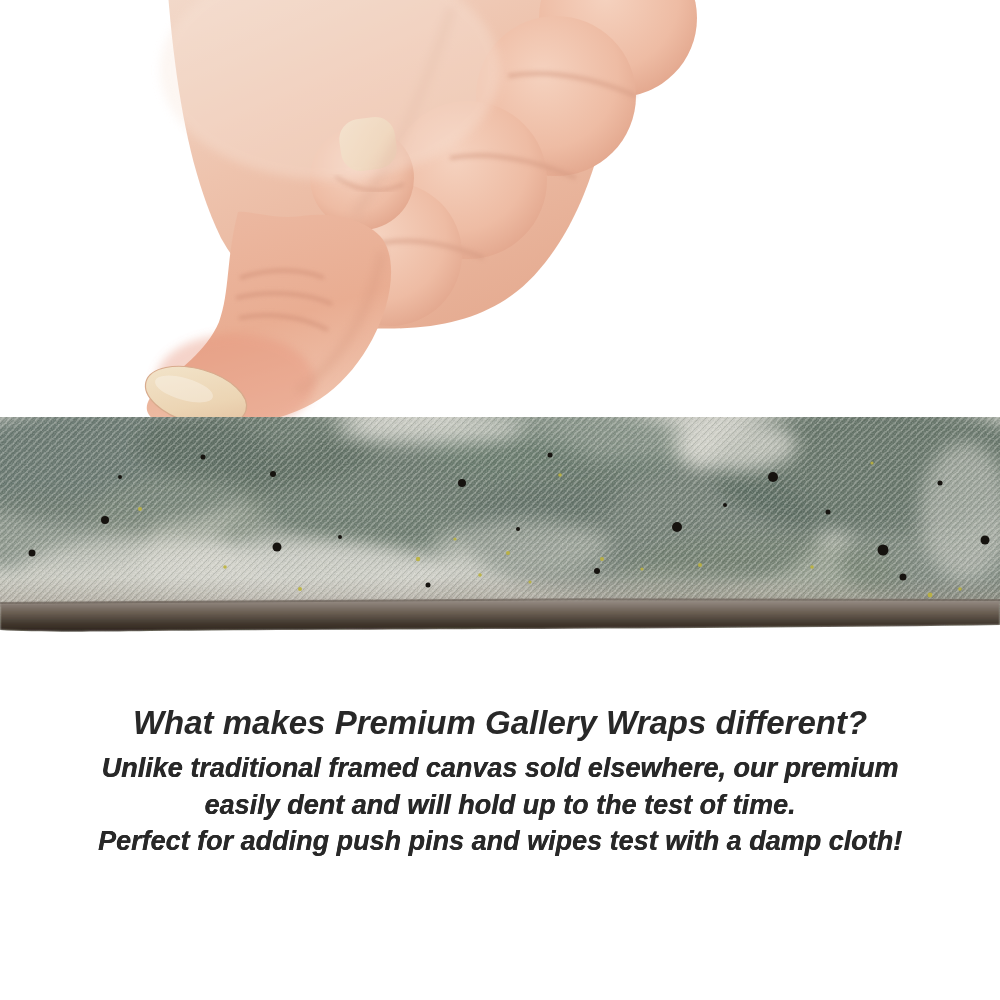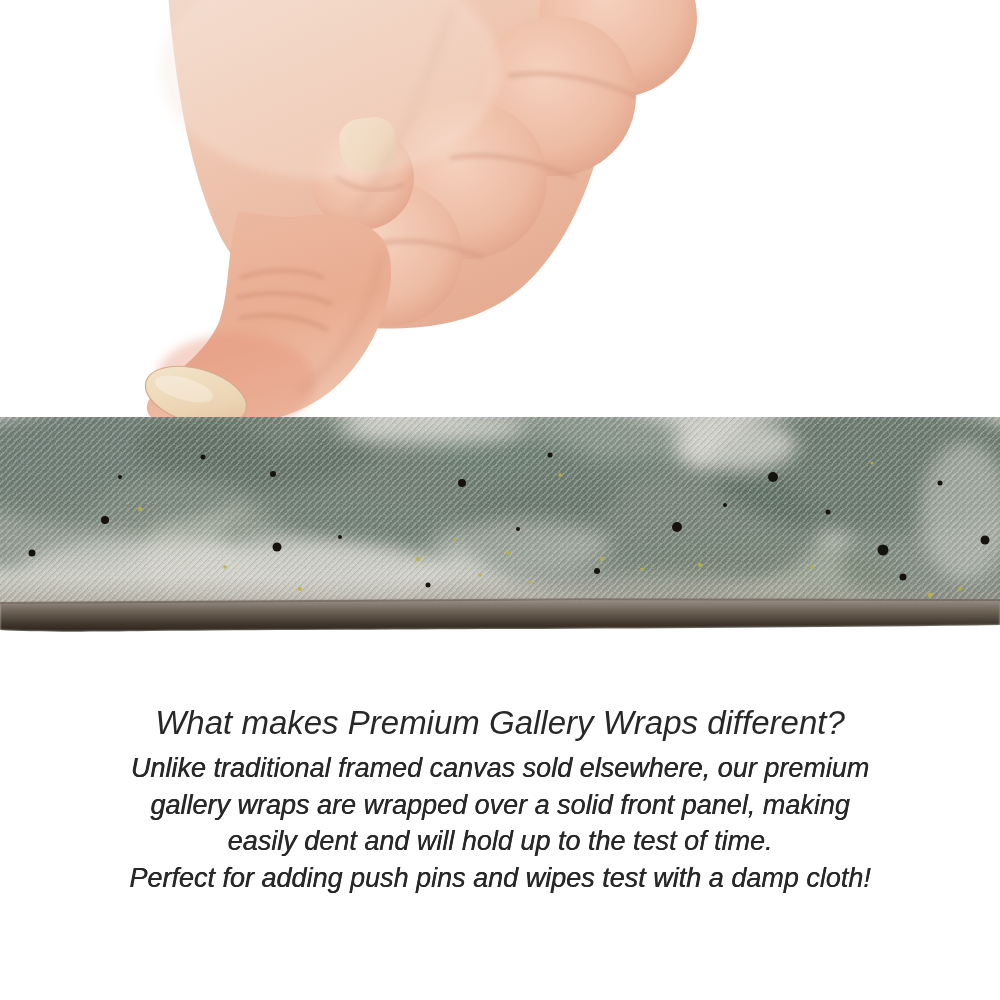--- a/index.html
+++ b/index.html
@@ -9,26 +9,26 @@
     font-family:"Liberation Sans", sans-serif;
   }
   .hand-svg{position:absolute;left:0;top:0;width:1000px;height:432px;}
   .strip-svg{position:absolute;left:0;top:417px;width:1000px;height:226px;}
   .copy{
     position:absolute;left:0;top:703px;width:1000px;
     text-align:center;color:#282828;
   }
   .copy h1{
     margin:0 0 7px 0;
-    font-size:33px;line-height:40px;font-weight:400;font-style:italic;
+    font-size:33px;line-height:40px;font-weight:700;font-style:italic;
     letter-spacing:0px;
   }
   .copy p{
     margin:0;
-    font-size:27px;line-height:36.5px;font-weight:400;font-style:italic;
+    font-size:27px;line-height:36.5px;font-weight:700;font-style:italic;
     text-shadow:0.35px 0 0 currentColor; 
   }
 </style>
 </head>
 <body>
 
 <div class="stage">
 
   <svg class="hand-svg" viewBox="0 0 1000 432" xmlns="http://www.w3.org/2000/svg" aria-hidden="true">
     <defs>
@@ -224,18 +224,17 @@
 
       <path filter="url(#fuzz)" d="M0,186 C200,183 700,181 1000,183 L1000,208
                C750,212 400,212 150,214 C80,215 30,215 0,213 Z" fill="url(#bandG)"></path>
       <path d="M0,186 C200,183 700,181 1000,183" stroke="#5a5048" stroke-width="2" fill="none" opacity="0.5"></path>
     </g>
   </svg>
 
   <div class="copy">
     <h1>What makes Premium Gallery Wraps different?</h1>
     <p>Unlike traditional framed canvas sold elsewhere, our premium</p>
-    <p>gallery wraps are wrapped over a solid front panel, making</p>
     <p>easily dent and will hold up to the test of time.</p>
     <p>Perfect for adding push pins and wipes test with a damp cloth!</p>
   </div>
 
 </div>
 
 </body></html>

